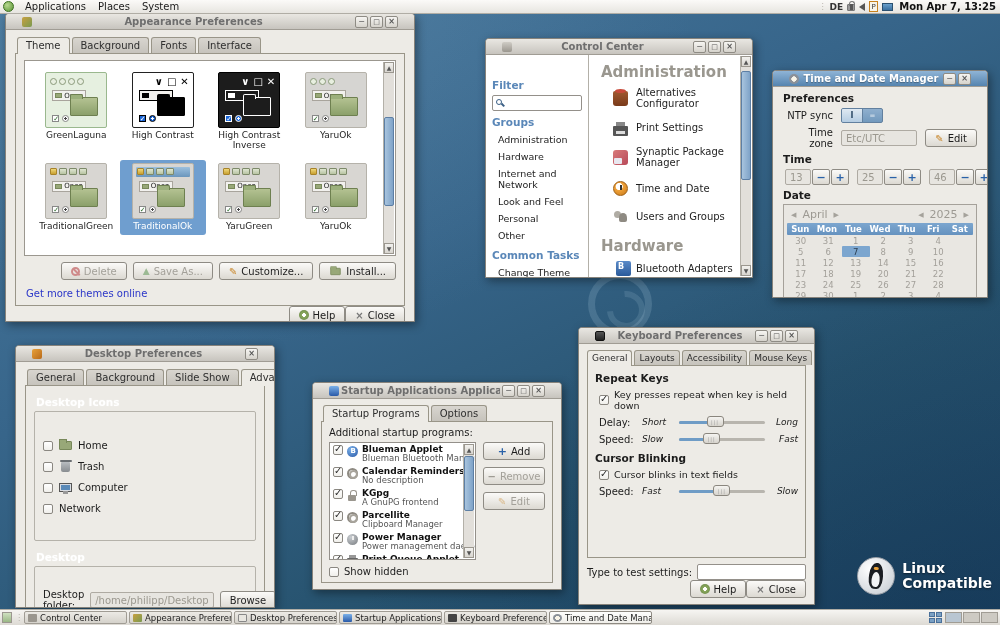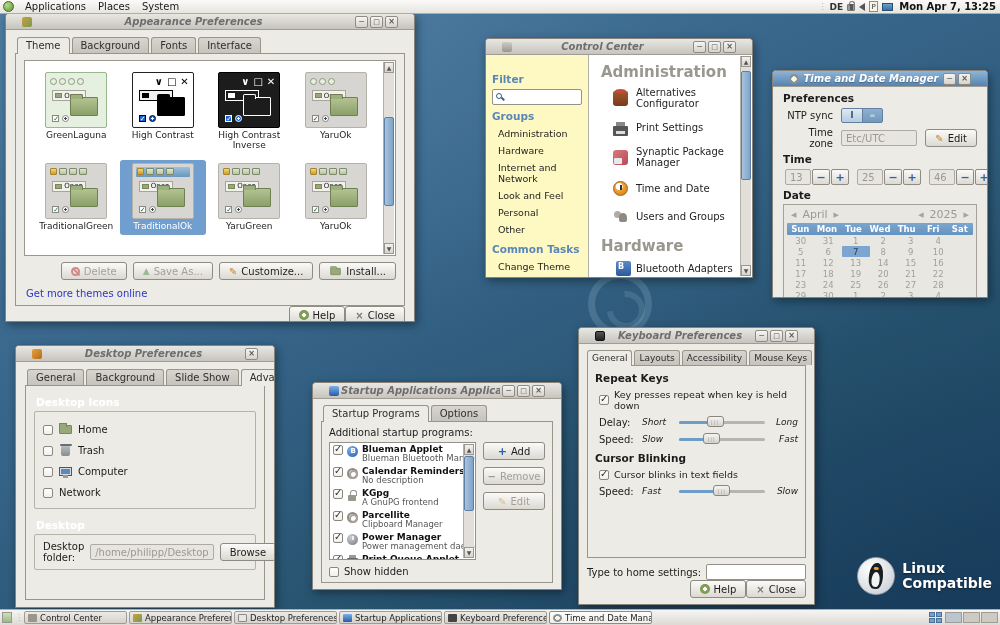--- a/index.html
+++ b/index.html
@@ -21,21 +21,21 @@
   .lock-i{width:8px;height:7px;border:1.5px solid #777;border-radius:1px;position:relative;margin-top:2px;background:#999;}
   .lock-i::before{content:'';position:absolute;top:-4px;left:1px;width:4px;height:4px;border:1.5px solid #777;border-bottom:none;border-radius:3px 3px 0 0;}
   .vol-i{width:0;height:0;border-top:4px solid transparent;border-bottom:4px solid transparent;border-right:6px solid #555;position:relative;}
   .vol-i::before{content:'';position:absolute;left:-9px;top:-3px;width:3px;height:6px;background:#555;}
   .parc-i{width:9px;height:11px;border:1px solid #c8821e;background:#f8f4e8;font-size:7px;color:#333;text-align:center;line-height:10px;}
   .disp-i{width:11px;height:8px;background:linear-gradient(#6aa0cc,#3a70a0);border:1px solid #2a5070;}
   .clock{font-size:10px;font-weight:600;color:#111;padding-left:2px;}
 
   
   .window{position:absolute;background:#edebe6;border:1px solid #87837b;border-radius:4px 4px 0 0;box-shadow:2px 3px 10px rgba(0,0,0,.4);display:flex;flex-direction:column;}
-  .tb{height:16px;flex:0 0 16px;display:flex;align-items:center;padding:0 16px;border-radius:3px 3px 0 0;background:linear-gradient(#e9e7e2,#c7c4be);border-bottom:1px solid #a09c94;font-style:italic;}
+  .tb{height:16px;flex:0 0 16px;display:flex;align-items:center;padding:0 16px;border-radius:3px 3px 0 0;background:linear-gradient(#e9e7e2,#c7c4be);border-bottom:1px solid #a09c94;}
   .tb .tt{flex:1;text-align:center;font-size:10px;font-weight:bold;color:#6e6e6e;white-space:nowrap;overflow:hidden;}
   .window.active .tb{background:linear-gradient(#8fb4d6,#57ħ86b0);background:linear-gradient(#8fb4d6,#5584af);}
   .window.active .tb .tt{color:#fff;text-shadow:0 1px 1px rgba(0,0,0,.3);}
   .wic{width:10px;height:10px;border-radius:2px;flex:0 0 10px;margin-right:2px;}
   .wbtn{width:13px;height:12px;margin-left:2px;border:1px solid #8e8b84;border-radius:2px;background:linear-gradient(#f6f5f2,#d6d3cc);font-size:8px;line-height:10px;text-align:center;color:#555;flex:0 0 13px;}
   .i-x::before{content:'×';font-weight:bold;}
   .i-min::before{content:'−';}
   .i-max::before{content:'□';font-size:7px;}
   .wbody{flex:1;padding:7px 9px;position:relative;overflow:hidden;}
 
@@ -133,21 +133,21 @@
   .v-hci .tp-folder{background:#1c1c1c;border-color:#fff;}
   .v-hci .tp-folder::before{background:#1c1c1c;border-color:#fff;}
   .v-hci .tp-cb{background:#1a66d8;color:#fff;border-color:#fff;}
   .v-hci .tp-rd{border-color:#fff;background:radial-gradient(circle,#fff 35%,#1a66d8 40%);}
   .v-mn .tprev{background:#d6d5d2;}
   .theme-btn-row{display:flex;justify-content:flex-end;gap:6px;margin-bottom:5px;}
   .getmore{margin:3px 0 0 2px;}
 
   
   .cc-body{display:flex;flex:1;overflow:hidden;}
-  .cc-side{width:102px;flex:0 0 102px;padding:13px 6px;background:#fef9c3;}
+  .cc-side{width:102px;flex:0 0 102px;padding:19px 6px;background:#ffffff;}
   .cc-h{color:#5a87b8;font-weight:bold;font-size:10.5px;margin:5px 0 4px;}
   .cc-item{font-size:9.5px;color:#1e1e1e;padding:3px 0 3px 6px;line-height:1.15;}
   .cc-search{position:relative;margin-top:2px;}
   .cc-search .fld{width:100%;padding-left:15px;}
   .mag{width:6px;height:6px;border:1.5px solid #3a5f85;border-radius:50%;position:absolute;left:4px;top:4px;}
   .mag::after{content:'';position:absolute;width:4px;height:1.5px;background:#3a5f85;transform:rotate(45deg);right:-3.5px;bottom:-1px;}
   .cc-main{flex:1;background:#fff;border-left:1px solid #b3b0a8;position:relative;padding:4px 16px 4px 12px;overflow:hidden;}
   .cc-sect{font-size:15px;font-weight:bold;color:#9a978f;margin:4px 0 6px;}
   .cc-app{display:flex;align-items:center;gap:8px;margin:0 0 13px 12px;font-size:10px;color:#1e1e1e;}
   .cc-ic{width:15px;height:15px;flex:0 0 15px;position:relative;}
@@ -184,21 +184,21 @@
   .i-left::before{content:'◀';}
   .i-right::before{content:'▶';}
   .cal-head{display:flex;background:linear-gradient(#7ca6cf,#6592bf);border-radius:1px;}
   .cal-h{width:27.5px;text-align:center;font-size:8.5px;font-weight:bold;color:#fff;padding:1px 0;}
   .cal-grid{display:flex;flex-wrap:wrap;}
   .cal-d{width:27.5px;text-align:center;font-size:8.5px;color:#a3a09a;padding:1px 0;height:11px;}
   .cal-d.sel{background:#7ca6cf;color:#2c3e50;border-radius:1px;}
 
   
   .wh-head{color:#fff;font-size:10.5px;font-weight:bold;margin:4px 0 3px 2px;text-shadow:0 0 2px rgba(255,255,255,.4);}
-  .grp{border:1px solid #b5b2aa;border-radius:2px;background:#edebe6;padding:6px 8px;}
+  .grp{border:1px solid #b5b2aa;border-radius:2px;background:#edebe6;padding:22px 8px;}
   .dp-row{display:flex;align-items:center;gap:6px;margin:6px 0 10px;}
   .home-i{width:13px;height:9px;background:#98a878;border:1px solid #78885a;border-radius:1px;position:relative;}
   .home-i::before{content:'';position:absolute;top:-3px;left:-1px;width:6px;height:3px;background:#98a878;border:1px solid #78885a;border-bottom:none;}
   .trash-i{width:9px;height:10px;background:linear-gradient(#b8bcc0,#888c90);border-radius:1px 1px 2px 2px;position:relative;margin:0 2px;}
   .trash-i::before{content:'';position:absolute;top:-2px;left:-1.5px;width:12px;height:2px;background:#6a6e72;border-radius:1px;}
   .comp-i{width:13px;height:9px;background:#d8dce2;border:1px solid #555;position:relative;}
   .comp-i::before{content:'';position:absolute;inset:1px;background:#5a8ab8;}
   .comp-i::after{content:'';position:absolute;bottom:-3px;left:3px;width:5px;height:3px;background:#999;}
   .df-row{display:flex;align-items:center;gap:6px;}
 
@@ -865,21 +865,21 @@
           <span class="kb-end l">Fast</span>
           <span class="sl kb-sl">
               <span class="tr"></span>
               <span class="fi" style="width:44%;"></span>
               <span class="hd" style="left:40%;"></span>
             </span>
           <span class="kb-end r">Slow</span>
         </div>
       </div>
       <div class="kb-test">
-        <span class="hl">Type to home settings:</span>
+        <span class="hl">Type to test settings:</span>
         <span class="fld" style="flex:1;"></span>
       </div>
       <div class="foot">
         <span class="btn">
             <span class="help-ic"></span>
             <span>Help</span>
           </span>
         <span class="btn">
             <span class="x-ic">×</span>
             <span>Close</span>

